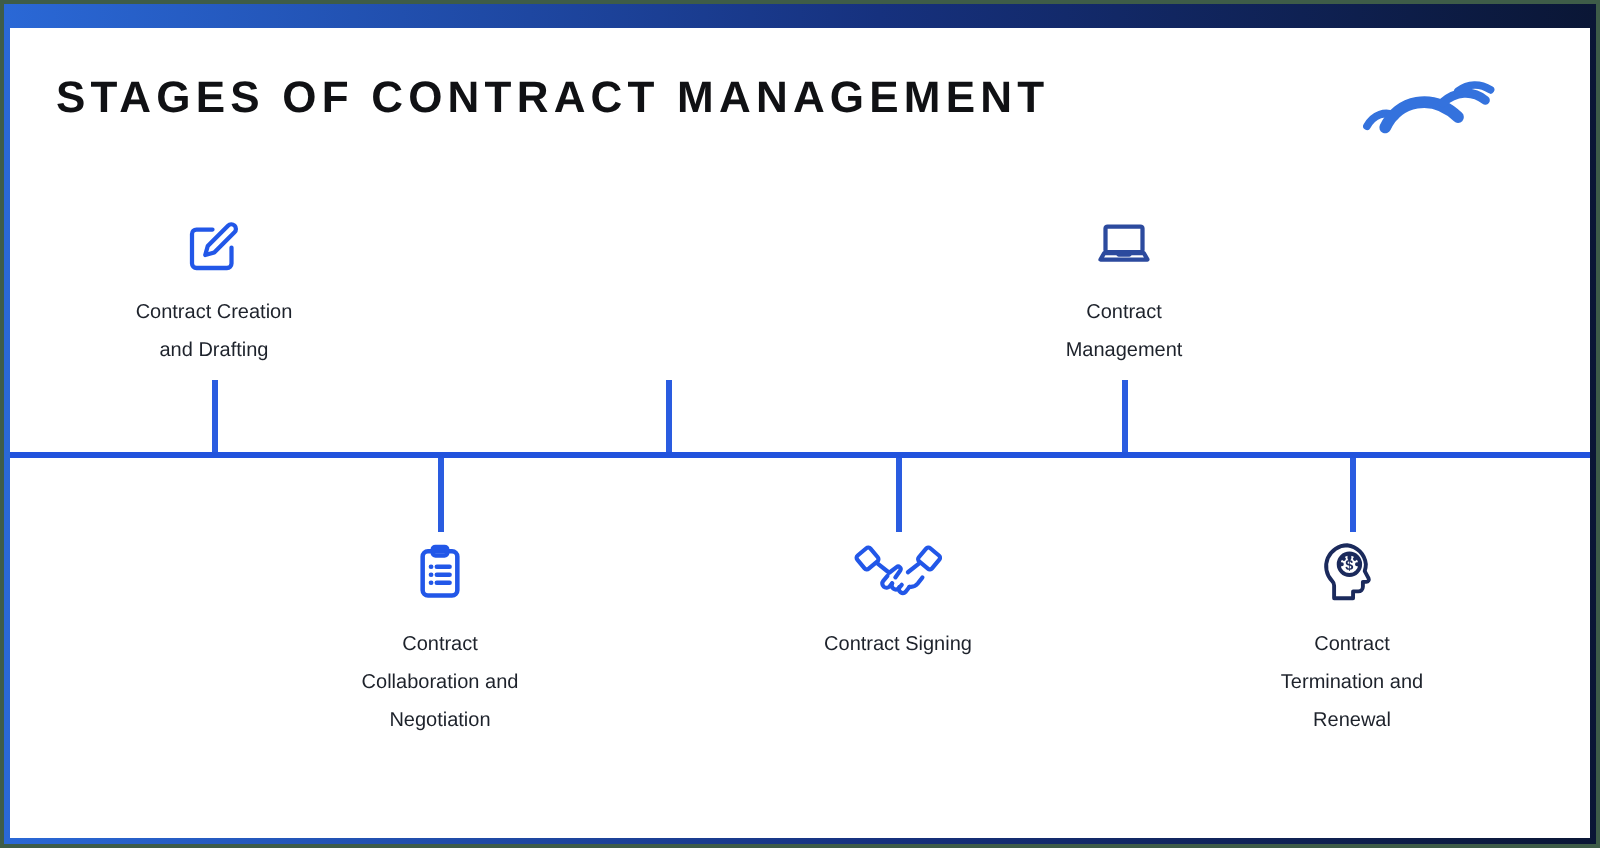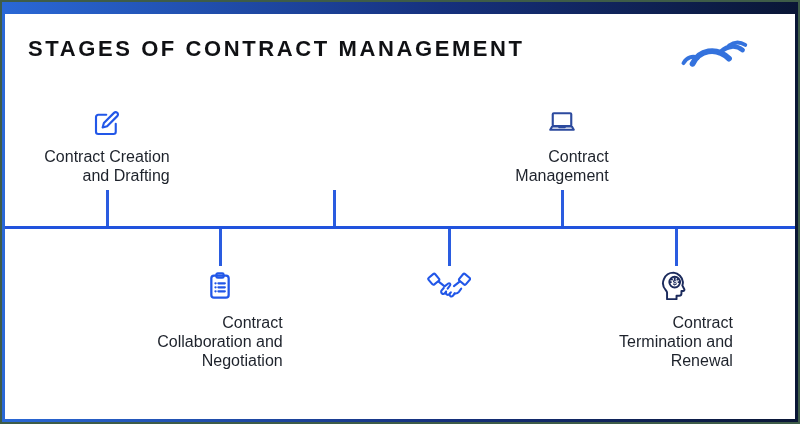--- a/index.html
+++ b/index.html
@@ -44,24 +44,23 @@
     display:flex;flex-direction:column;align-items:center;
     text-align:center;
   }
   .stage.top{top:94px;width:180px;}
   .stage.bottom{top:256px;width:200px;}
   .stage .icon{display:block;height:32px;}
   .stage.top .icon{height:30px;}
   .stage .icon svg{height:100%;}
   .stage .label{
     margin-top:9px;
-    font-size:16px;line-height:19px;
+    font-size:10px;line-height:19px;
     color:#1d222b;
     white-space:pre-line;
-    text-align:right;
   }
   .stage.bottom .label{margin-top:11px;}
 </style>
 </head>
 <body>
 
 <div class="slide">
   <div class="content">
 
     <div class="title">STAGES OF CONTRACT MANAGEMENT</div>
@@ -126,20 +125,21 @@
           <rect x="2" y="4" width="7" height="7" rx="1.2" transform="rotate(-40 5.5 7.5)"></rect>
           <rect x="27" y="4" width="7" height="7" rx="1.2" transform="rotate(40 30.5 7.5)"></rect>
           <path d="M9.5 9.5l4.8 3.8 3-2.3c.9-.7 2.1.4 1.5 1.4l-2 2.8"></path>
           <path d="M26.5 9.5l-4.6 3.6"></path>
           <path d="M13.6 14.6l-1.7 2a1.7 1.7 0 0 0 2.6 2.2l1-1.2"></path>
           <path d="M15.5 17.6a1.7 1.7 0 0 0 2.7 2l1.2-1.4"></path>
           <path d="M18.4 19.2a1.6 1.6 0 0 0 2.6 1.8l1.5-1.9"></path>
           <path d="M22.5 19c1.3.2 2.6-.3 3.4-1.3l1.9-2.5"></path>
         </svg>
       </span>
+      <div class="label">Contract Signing</div>
     </div>
 
     <div class="stage bottom" style="left:571px;">
       <span class="icon" style="color: rgb(27, 42, 92);">
         <svg viewBox="0 0 26 28" fill="none" stroke="currentColor" stroke-width="1.7" stroke-linecap="round" stroke-linejoin="round">
           <path d="M11 2.3a9.2 9.2 0 0 0-6.6 15.6c.6.6.9 1.2.9 2v5.6h8.3v-3h2.3a2 2 0 0 0 2-2v-2.2h1.5c.8 0 1.3-.8 1-1.5l-1.7-3.2c.3-1 .5-2 .5-3A9.3 9.3 0 0 0 11 2.3z"></path>
           <circle cx="12" cy="10.6" r="4.7"></circle>
           <path d="M12 7.2v.8M8.7 10.6h-.8M15.3 10.6h.8M9.6 8.3l-.5-.5M14.4 8.3l.5-.5"></path>
           <text x="12" y="13.2" text-anchor="middle" font-size="6.4" font-weight="bold" fill="currentColor" stroke="none" font-family="Liberation Sans, sans-serif">$</text>
         </svg>

